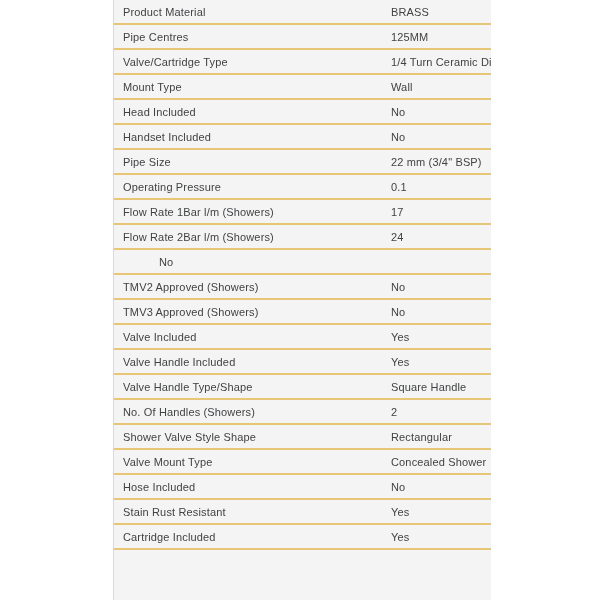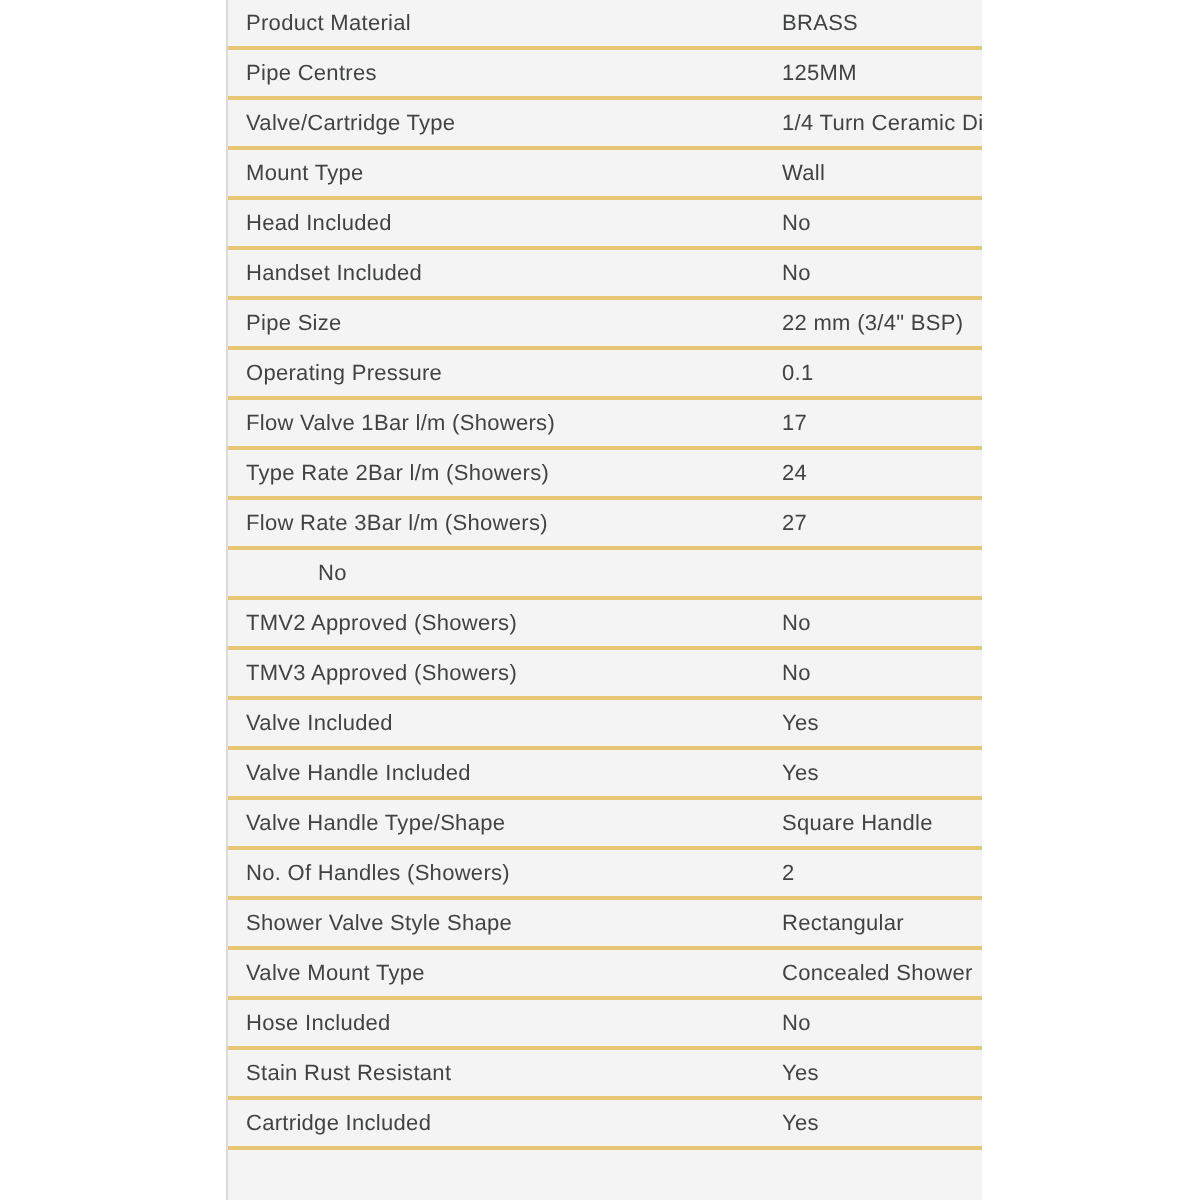--- a/index.html
+++ b/index.html
@@ -98,33 +98,29 @@
     <span class="spec-value">22 mm (3/4" BSP)</span>
   </div>
 
   <div class="spec-row">
     <span class="spec-label">Operating Pressure</span>
     <span class="spec-value">0.1</span>
   </div>
 
 
   <div class="spec-row">
-    <span class="spec-label">Flow Valve 1Bar l/m (Showers)</span>
+    <span class="spec-label">Flow Rate 1Bar l/m (Showers)</span>
     <span class="spec-value">17</span>
   </div>
 
   <div class="spec-row">
-    <span class="spec-label">Type Rate 2Bar l/m (Showers)</span>
+    <span class="spec-label">Flow Rate 2Bar l/m (Showers)</span>
     <span class="spec-value">24</span>
   </div>
 
-  <div class="spec-row">
-    <span class="spec-label">Flow Rate 3Bar l/m (Showers)</span>
-    <span class="spec-value">27</span>
-  </div>
 
   <div class="spec-row">
     <span class="spec-value">No</span>
   </div>
 
   <div class="spec-row">
     <span class="spec-label">TMV2 Approved (Showers)</span>
     <span class="spec-value">No</span>
   </div>
 

